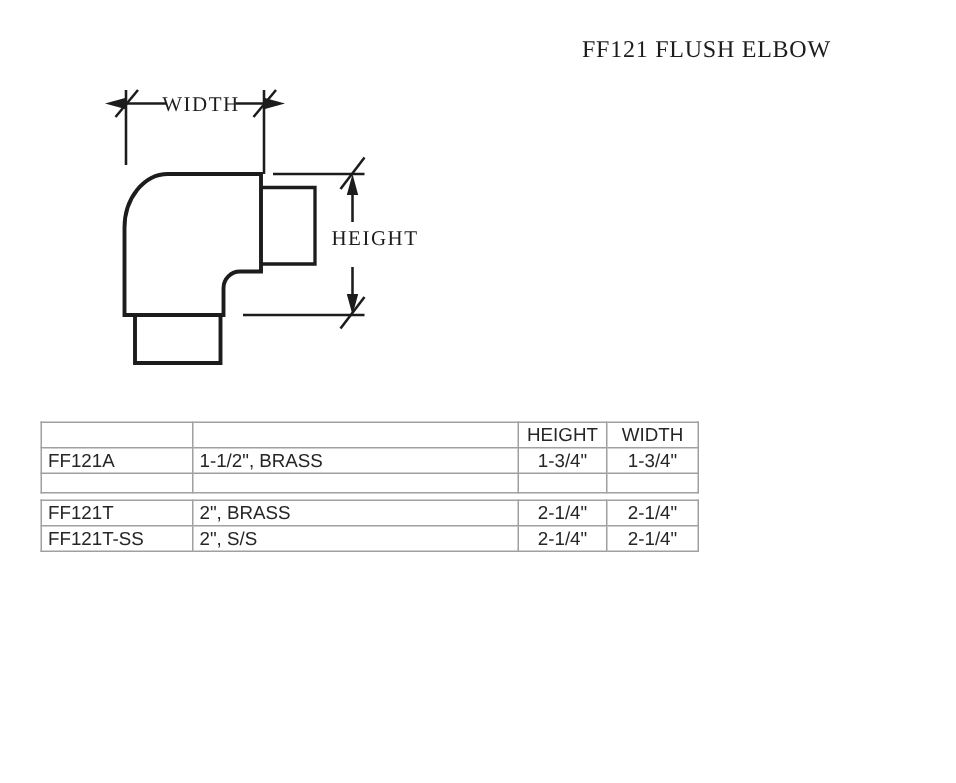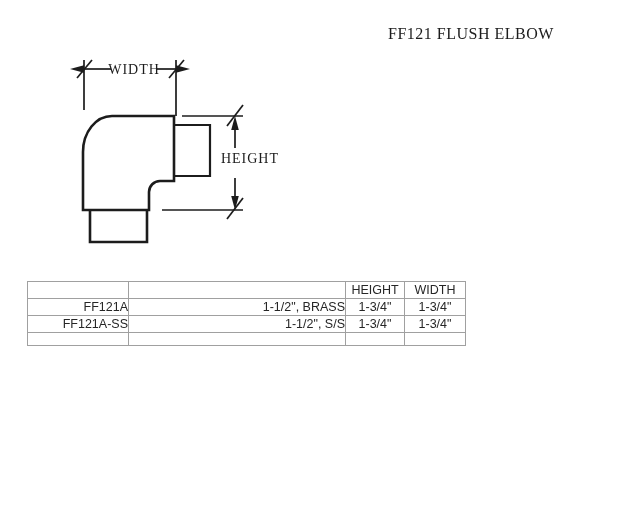--- a/index.html
+++ b/index.html
@@ -25,21 +25,21 @@
   table.spec{
     border-collapse:collapse;
     table-layout:fixed;
     font-size:12.5px;color:#262626;
   }
   table.spec td,table.spec th{
     border:1px solid #a0a0a0;
     padding:0 0 0 4px;
     height:16px;
     font-weight:normal;
-    text-align:right;
+    text-align:left;
     overflow:hidden;white-space:nowrap;
   }
   table.spec .c-part{width:96px;}
   table.spec .c-desc{width:212px;}
   table.spec .c-h{width:58px;text-align:center;padding:0;}
   table.spec .c-w{width:60px;text-align:center;padding:0;}
   table.spec tr.empty-row td{height:12px;}
   .table-gap{height:4px;}
 </style>
 </head>
@@ -94,32 +94,42 @@
         <th class="c-desc"></th>
         <th class="c-h">HEIGHT</th>
         <th class="c-w">WIDTH</th>
       </tr>
       <tr>
         <td class="c-part">FF121A</td>
         <td class="c-desc">1-1/2", BRASS</td>
         <td class="c-h">1-3/4"</td>
         <td class="c-w">1-3/4"</td>
       </tr>
-      <tr>
-        <td class="c-part">FF121A-SS</td>
-        <td class="c-desc">1-1/2", S/S</td>
-        <td class="c-h">1-3/4"</td>
-        <td class="c-w">1-3/4"</td>
-      </tr>
       <tr class="empty-row">
         <td class="c-part"></td>
         <td class="c-desc"></td>
         <td class="c-h"></td>
         <td class="c-w"></td>
       </tr>
     </tbody>
       </table>
 
     <div class="table-gap"></div>
 
+    <table class="spec">
+      <tbody>
+          <tr>
+        <td class="c-part">FF121T</td>
+        <td class="c-desc">2", BRASS</td>
+        <td class="c-h">2-1/4"</td>
+        <td class="c-w">2-1/4"</td>
+      </tr>
+      <tr>
+        <td class="c-part">FF121T-SS</td>
+        <td class="c-desc">2", S/S</td>
+        <td class="c-h">2-1/4"</td>
+        <td class="c-w">2-1/4"</td>
+      </tr>
+    </tbody>
+      </table>
   </div>
 
 </div>
 
 </body></html>

